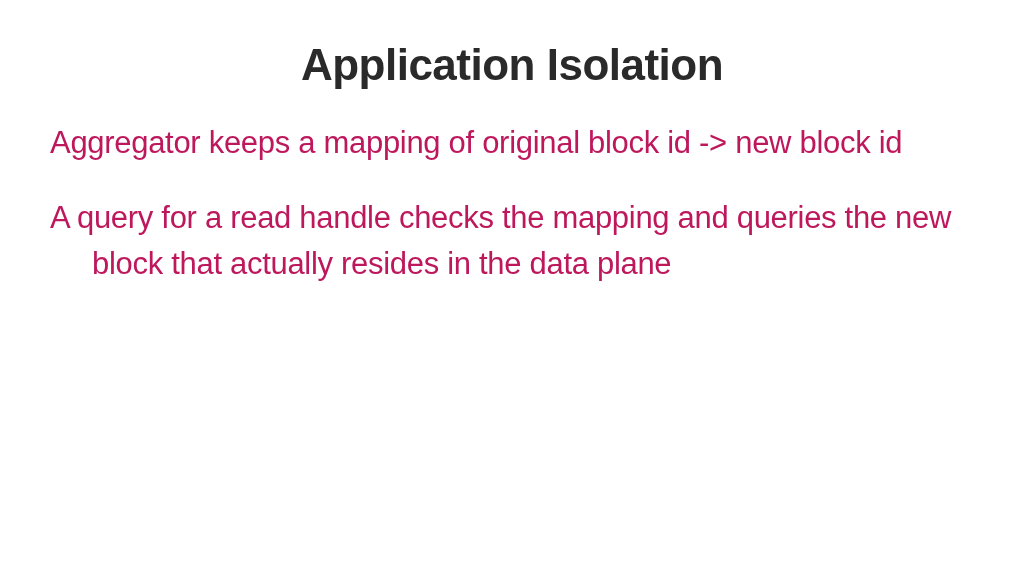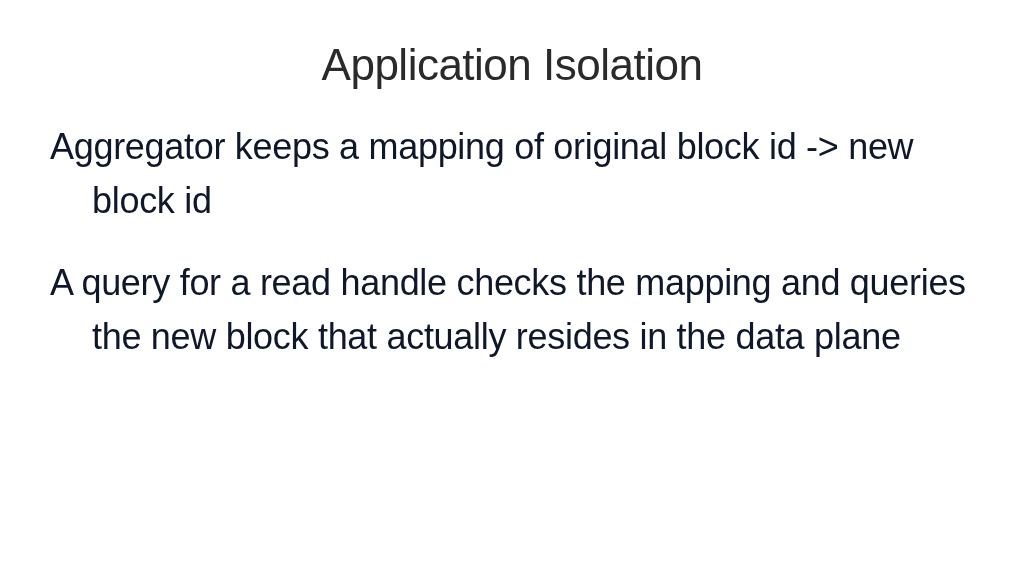--- a/index.html
+++ b/index.html
@@ -11,30 +11,30 @@
       width: 1024px;
       height: 576px;
       background: #ffffff;
       font-family: "Segoe UI", "Helvetica Neue", Arial, sans-serif;
       color: #3a3a3a;
       padding: 40px 50px;
       overflow: hidden;
     }
     .slide-title {
       font-size: 44px;
-      font-weight: 400;
+      font-weight: 700;
       text-align: center;
       color: #2a2a2a;
       margin-bottom: 30px;
       letter-spacing: -0.5px;
     }
     .body-para {
-      font-size: 36px;
+      font-size: 31px;
       font-weight: 400;
-      color: #0f172a;
+      color: #be185d;
       line-height: 1.5;
       margin-bottom: 28px;
       padding-left: 0;
       text-indent: -42px;
       margin-left: 42px;
       letter-spacing: -0.3px;
     }
   </style>
 </head>
 <body>

